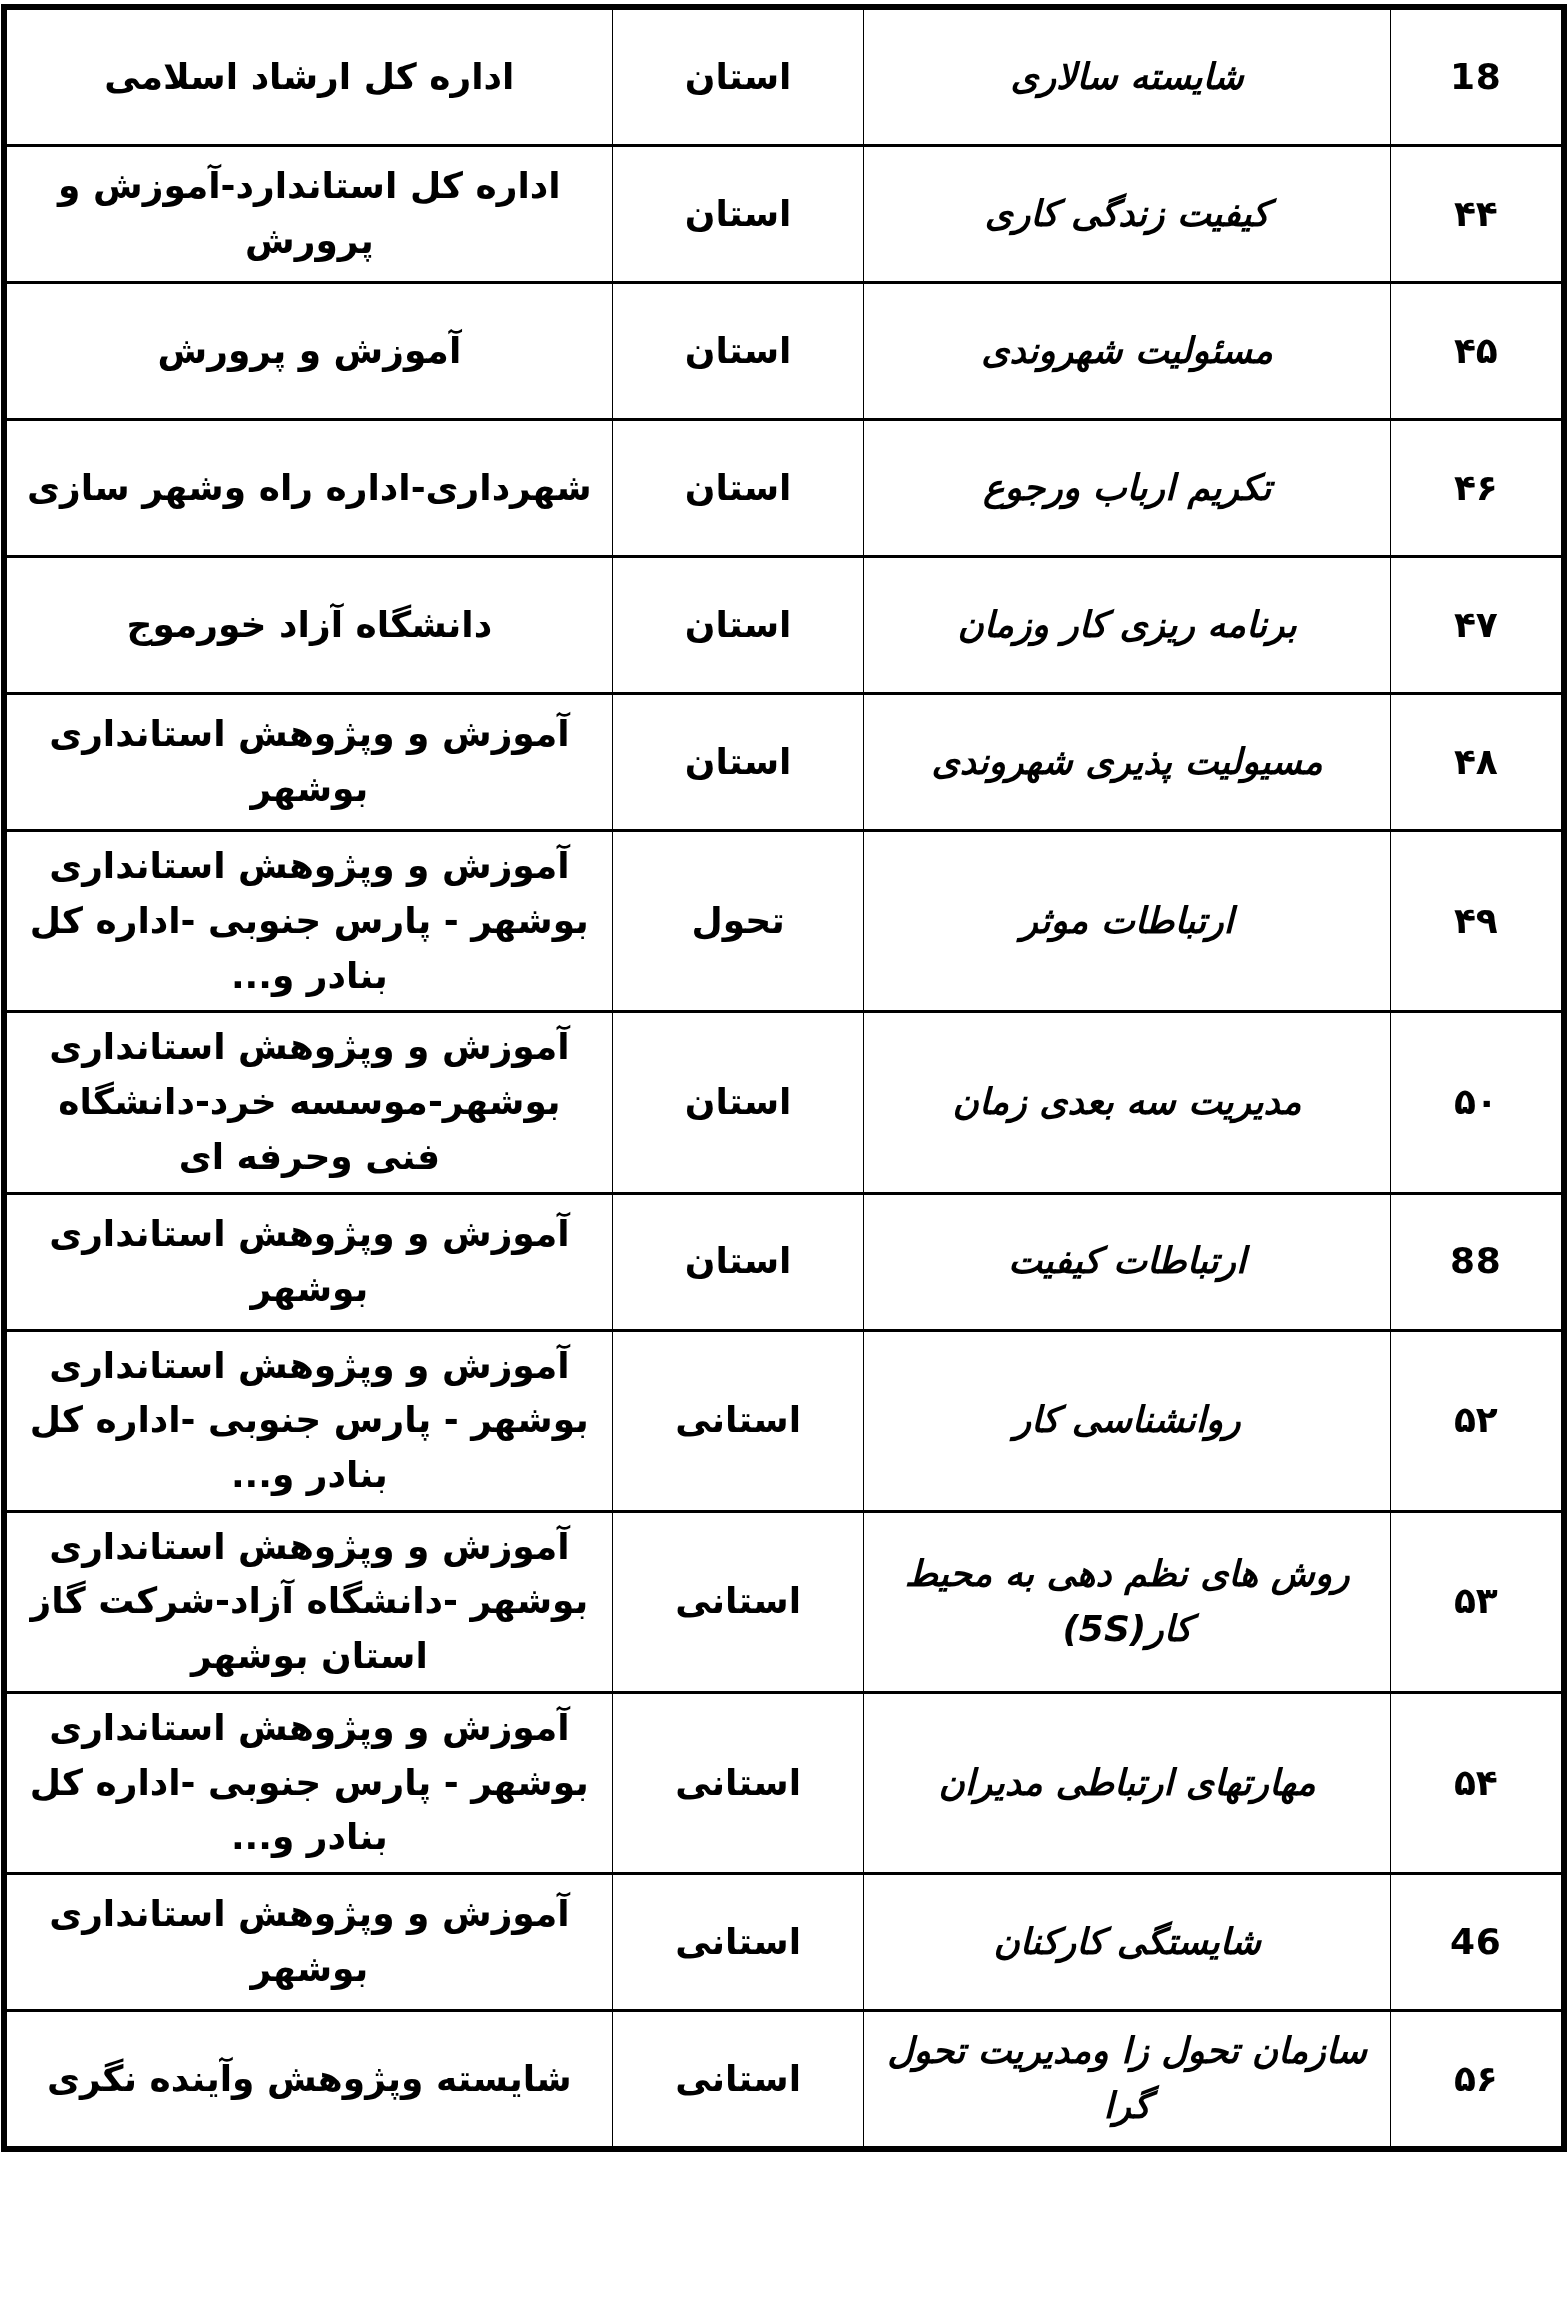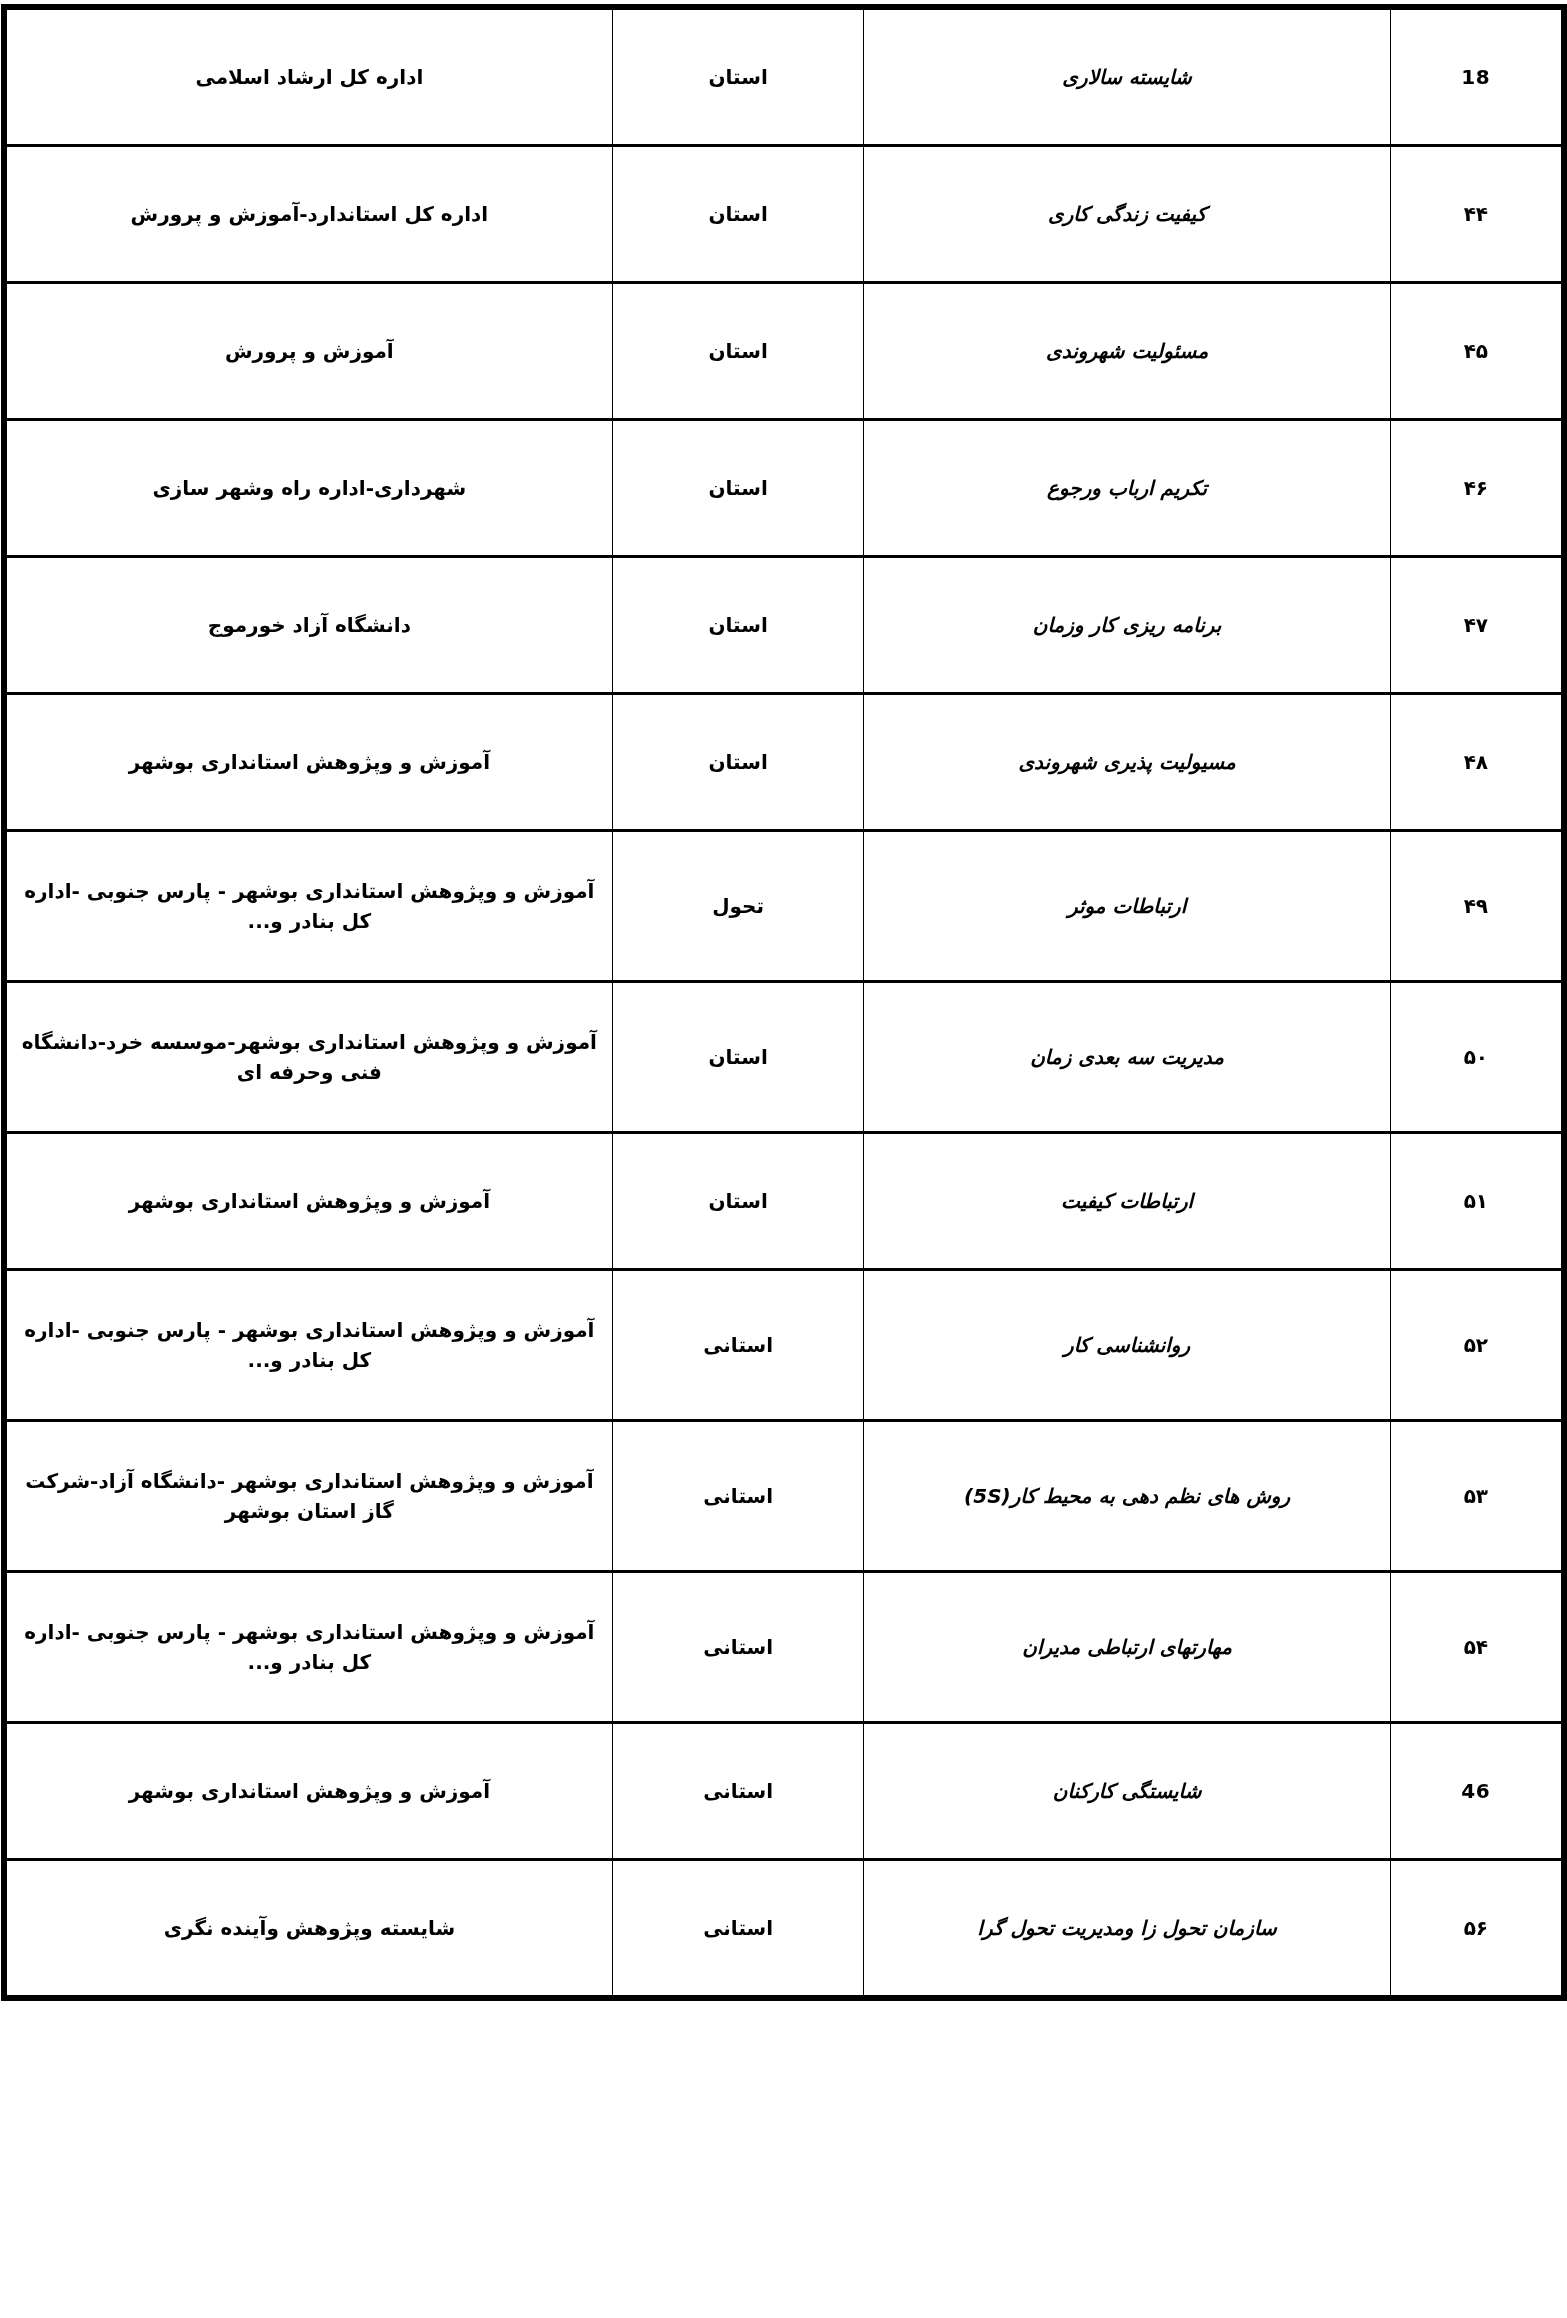--- a/index.html
+++ b/index.html
@@ -41,21 +41,21 @@
   table.grid col.col-num      { width: 173px; }
   table.grid col.col-title    { width: 527px; }
   table.grid col.col-scope    { width: 251px; }
   table.grid col.col-org      { width: 609px; }
 
   table.grid td {
     border: 1.4px solid #000000;
     padding: 7px 12.7px;
     text-align: center;
     vertical-align: middle;
-    font-size: 20px;
+    font-size: 36px;
     font-weight: bold;
     line-height: 1.52;
     background: #ffffff;
     word-wrap: break-word;
   }
 
   td.cell-num {
     font-size: 30px;
     letter-spacing: 0.7px;
   }
@@ -144,21 +144,21 @@
         </tr>
 
         <tr class="xtall thick-bottom">
           <td class="cell-num">۵۰</td>
           <td class="cell-title">مدیریت سه بعدی زمان</td>
           <td class="cell-scope">استان</td>
           <td class="cell-org">آموزش و وپژوهش استانداری بوشهر-موسسه خرد-دانشگاه فنی وحرفه ای</td>
         </tr>
 
         <tr class="tall thick-bottom">
-          <td class="cell-num">۵۱</td>
+          <td class="cell-num">88</td>
           <td class="cell-title">ارتباطات کیفیت</td>
           <td class="cell-scope">استان</td>
           <td class="cell-org">آموزش و وپژوهش استانداری بوشهر</td>
         </tr>
 
         <tr class="xtall thick-bottom">
           <td class="cell-num">۵۲</td>
           <td class="cell-title">روانشناسی کار</td>
           <td class="cell-scope">استانی</td>
           <td class="cell-org">آموزش و وپژوهش استانداری بوشهر - پارس جنوبی -اداره کل بنادر و...</td>

